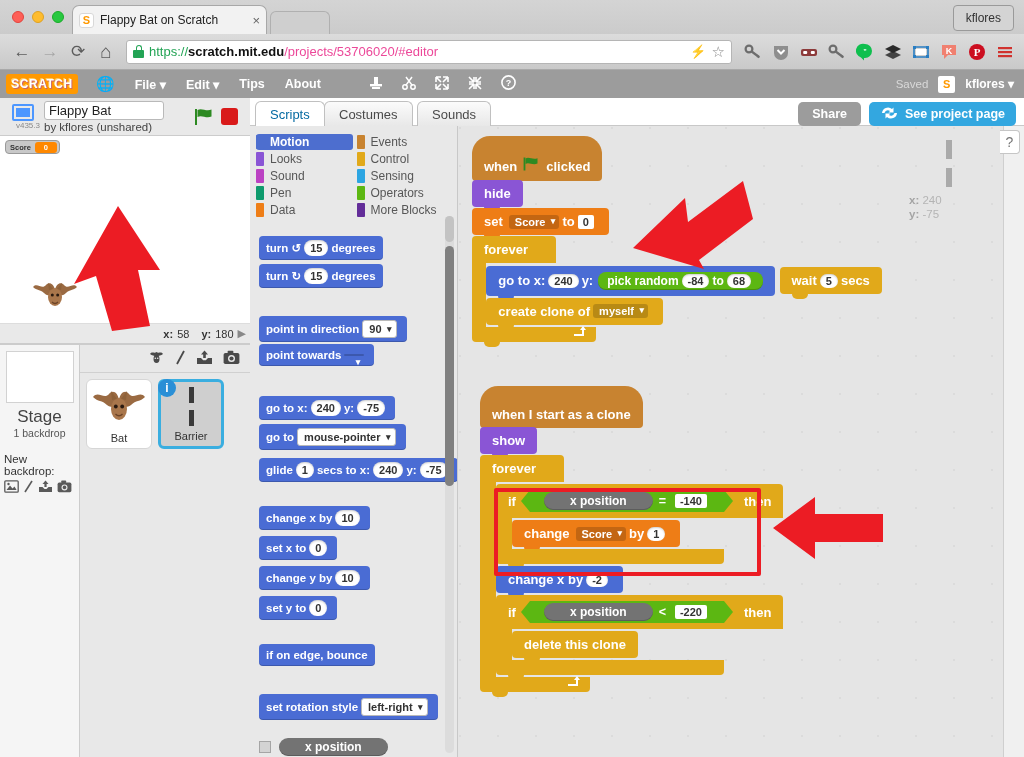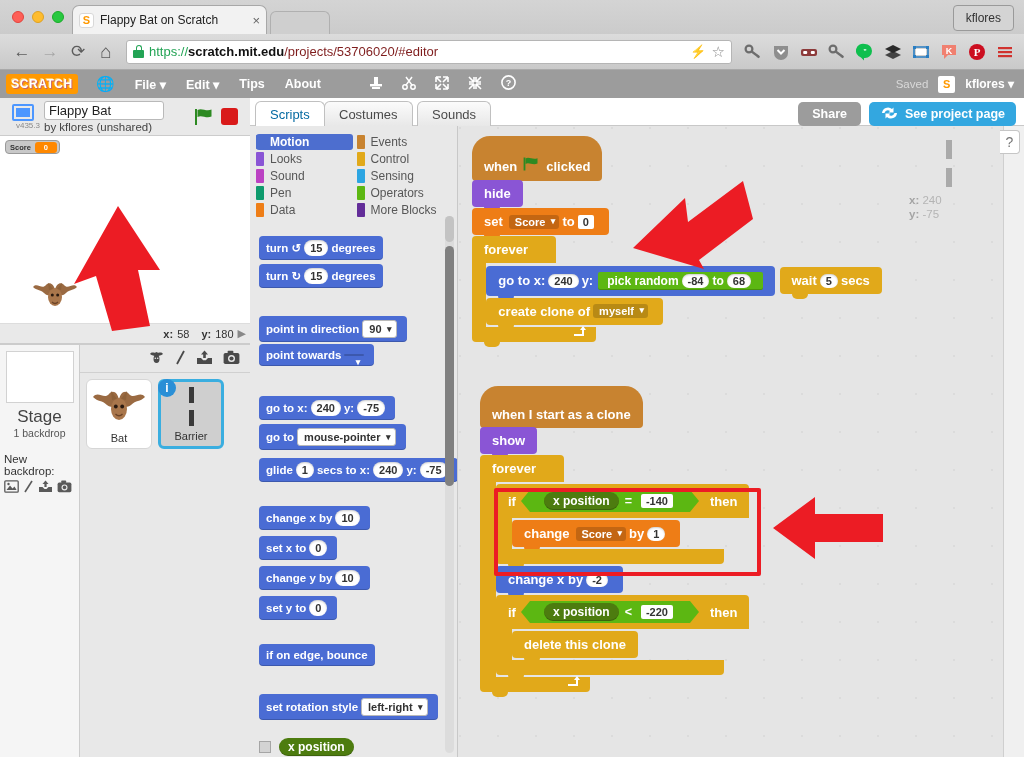--- a/index.html
+++ b/index.html
@@ -45,21 +45,21 @@
   #urlbar { flex:1; height:24px; margin:0 6px; background:#fff; border:1px solid #b5b5b5;
     border-radius:3px; display:flex; align-items:center; padding:0 6px; }
   #lock-icon { width:11px; height:13px; position:relative; flex:none; margin-right:5px; }
   #lock-icon .body { position:absolute; bottom:0; left:0; width:11px; height:8px;
     background:#23a455; border-radius:1px; }
   #lock-icon .shackle { position:absolute; top:0; left:2.5px; width:6px; height:6px;
     border:1.6px solid #23a455; border-bottom:none; border-radius:3px 3px 0 0; }
   #url-text { font-size:13px; white-space:nowrap; overflow:hidden; }
   #url-text .scheme { color:#23a455; }
   #url-text .host { color:#111; font-weight:bold; }
-  #url-text .path { color:#7f1d1d; }
+  #url-text .path { color:#ec4899; }
   #urlbar-bolt { color:#999; font-size:13px; margin:0 5px; }
   #urlbar-star { color:#8a8a8a; font-size:15px; }
   #ext-bar { display:flex; align-items:center; gap:6px; padding-left:4px; }
   .ext-icon { width:22px; height:22px; display:flex; align-items:center;
     justify-content:center; font-size:15px; cursor:pointer; }
 
   
   #scratch-menubar { position:absolute; left:0; top:70px; width:1024px; height:28px;
     background:#9c9c9c; display:flex; align-items:center; color:#fff; font-size:12px; }
   #scratch-logo { margin-left:6px; width:72px; height:20px; border-radius:3px;
@@ -256,24 +256,24 @@
   .loop-arrow { position:absolute; right:8px; bottom:2px; color:#fff;
     font-size:12px; font-weight:bold; }
 
   .bool { display:inline-flex; align-items:center; background:#5cb712;
     color:#fff; font-weight:bold; font-size:12.5px; padding:2px 14px;
     margin:0 4px; position:relative; }
   .bool:before, .bool:after { content:""; position:absolute; top:0; width:0; height:0;
     border-top:11px solid transparent; border-bottom:11px solid transparent; }
   .bool:before { left:-9px; border-right:9px solid #5cb712; }
   .bool:after  { right:-9px; border-left:9px solid #5cb712; }
-  .reporter { background:#4d7c0f; color:#fff; border-radius:11px; padding:2px 9px;
+  .reporter { background:#737373; color:#fff; border-radius:11px; padding:2px 26px;
     font-weight:bold; font-size:12px; display:inline-block;
     box-shadow:inset 0 -1px 0 rgba(0,0,0,.2); }
-  .green-rep { background:#5cb712; color:#fff; border-radius:2px; padding:2px 9px;
+  .green-rep { background:#5cb712; color:#fff; border-radius:8px; padding:2px 9px;
     font-weight:bold; font-size:12px; display:inline-flex; align-items:center;
     box-shadow:inset 0 -1px 0 rgba(0,0,0,.2); }
 
   .hl-box { position:absolute; border:4px solid #ec1c24; border-radius:2px; }
 
   .red-arrow { position:absolute; }
   .red-arrow svg { display:block; }
 
   #share-row { position:absolute; right:8px; top:102px; display:flex;
     align-items:center; gap:8px; z-index:5; }

